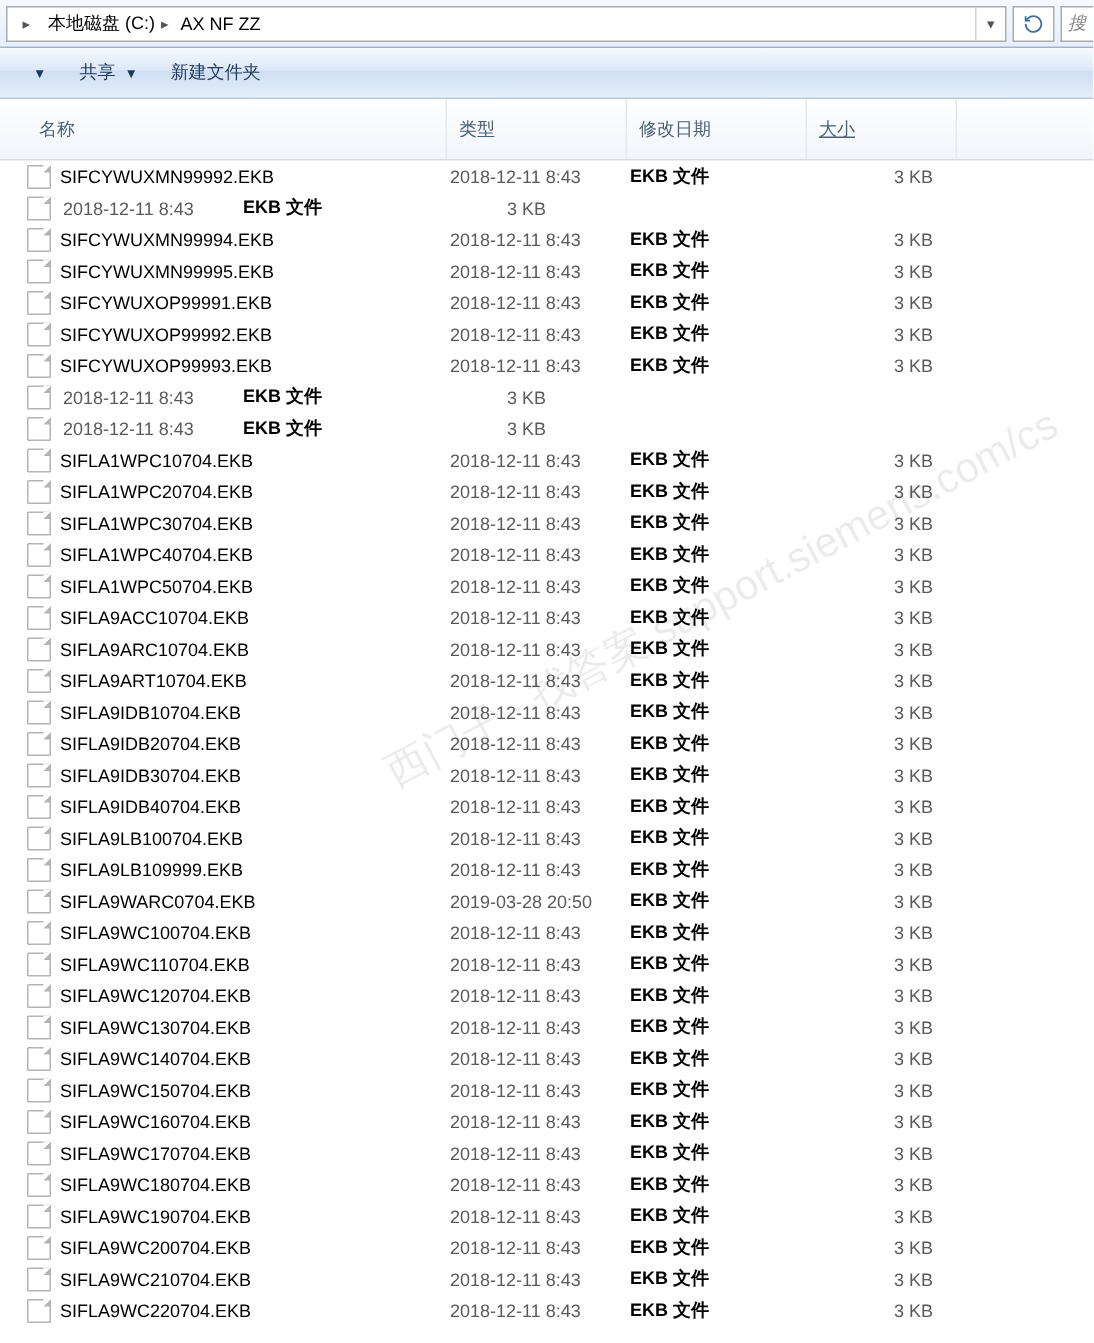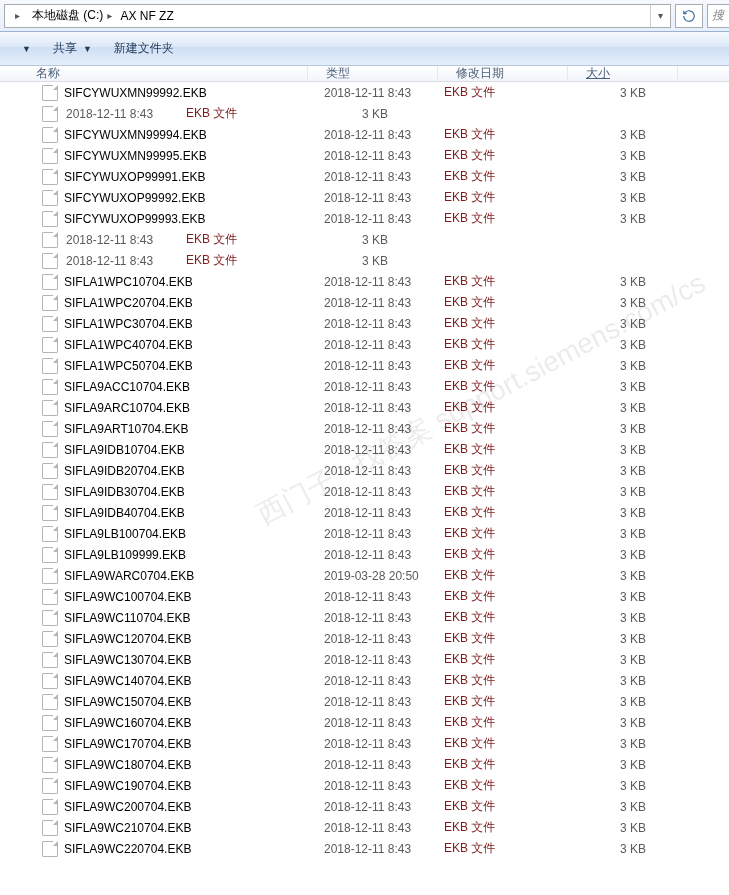--- a/index.html
+++ b/index.html
@@ -108,44 +108,42 @@
     align-items: center;
   }
   .toolbar-arrow {
     margin-left: 6px;
     font-size: 9px;
     color: #1e395b;
   }
 
   
   .columns {
-    height: 16px;
+    height: 41px;
     background: linear-gradient(to bottom, #ffffff 0%, #f1f5fb 100%);
     border-bottom: 1px solid #d8dde3;
     display: flex;
     align-items: flex-start;
     color: #4c607a;
-    gap: 10px;
   }
   .col {
     padding: 0 8px;
     height: 100%;
     display: flex;
     align-items: center;
     border-right: 1px solid #e8e8e8;
   }
   .col-name   { width: 280px; }
   .col-date   { width: 120px; }
   .col-type   { width: 120px; }
   .col-size   { width: 100px; text-decoration: underline; }
 
   
   .file-list {
     overflow-y: auto;
-    margin-left: 24px;
   }
   .row {
     height: 21px;
     display: flex;
     align-items: center;
     padding-left: 6px;
   }
   .file-icon {
     width: 16px;
     height: 16px;
@@ -159,21 +157,21 @@
     content: "";
     position: absolute;
     top: -1px;
     right: -1px;
     width: 5px;
     height: 5px;
     background: linear-gradient(135deg, #fff 49%, #b4b4b4 51%);
   }
   .cell-name { width: 258px; color: #000; }
   .cell-date { width: 120px; color: #5a5a5a; padding-left: 2px; }
-  .cell-type { width: 120px; color: #7f1d1d; padding-left: 2px; }
+  .cell-type { width: 120px; color: #000000; padding-left: 2px; font-weight: bold; }
   .cell-size { width: 92px;  color: #5a5a5a; text-align: right; padding-right: 8px; }
 
   
   .watermark {
     position: absolute;
     top: 380px;
     left: 230px;
     font-size: 28px;
     color: rgba(0,0,0,0.08);
     transform: rotate(-28deg);

